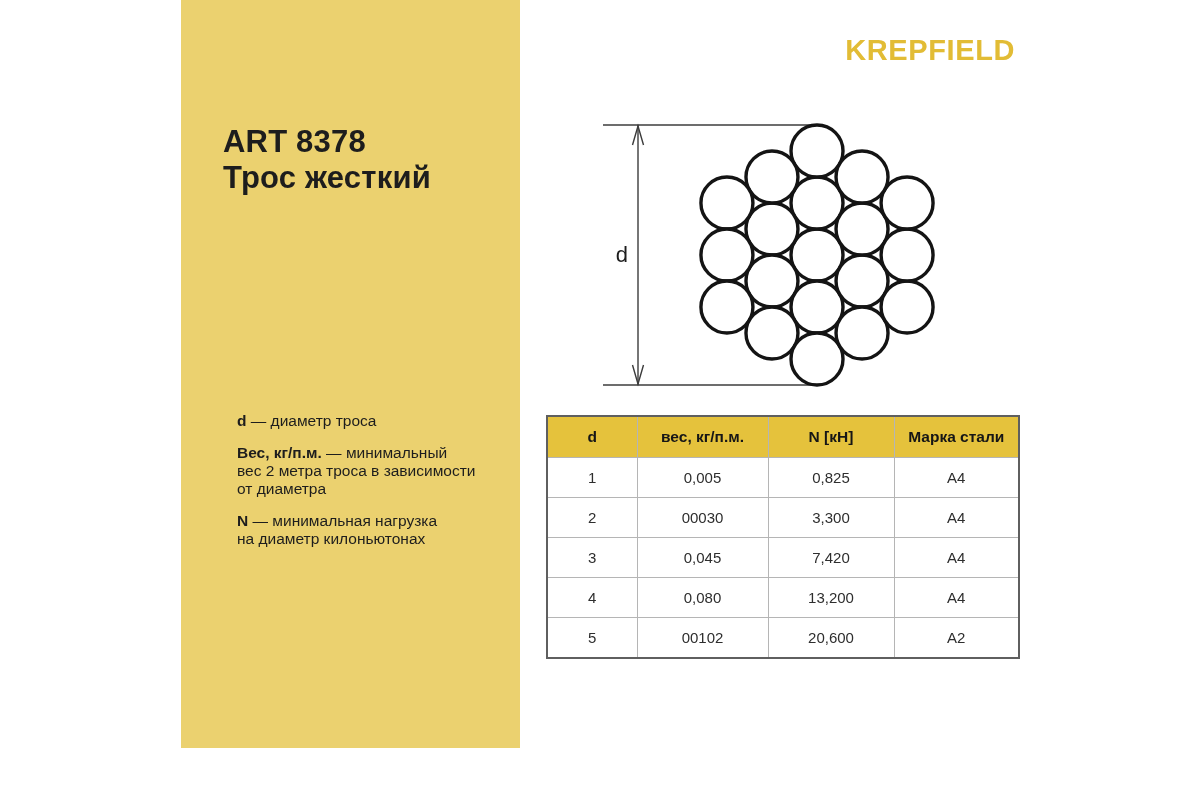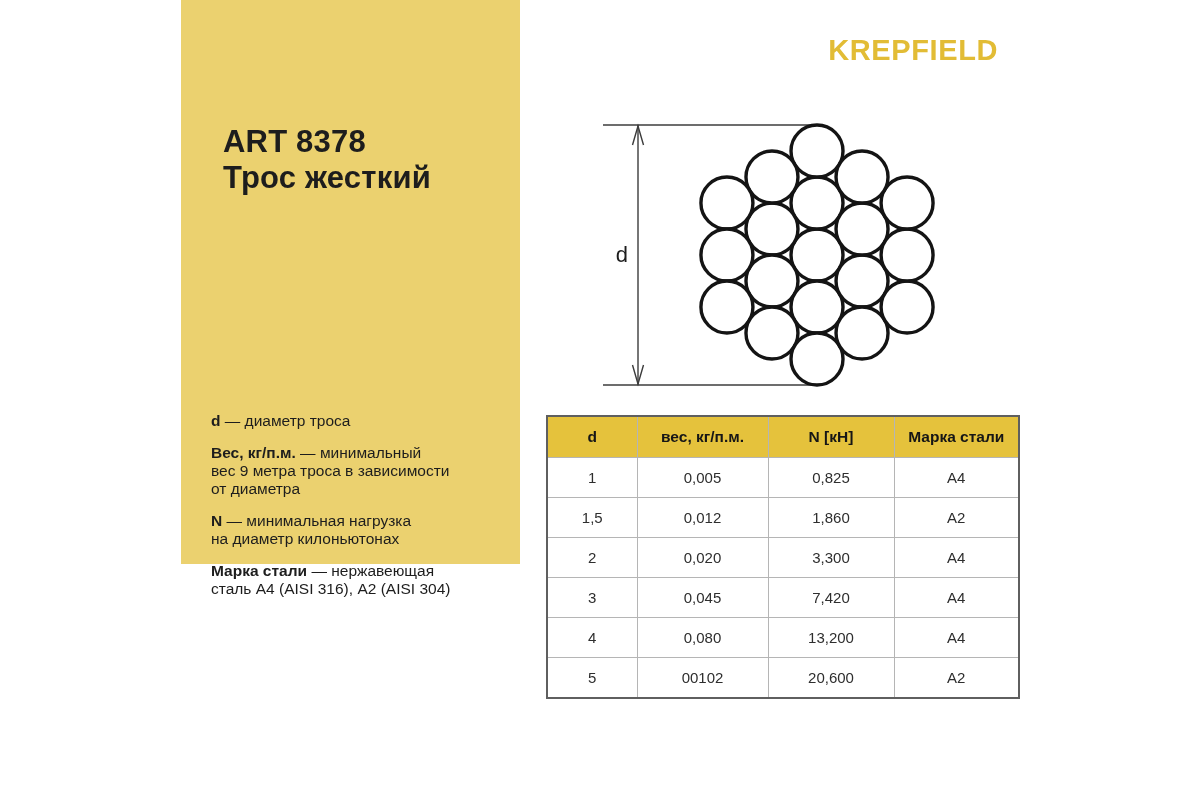--- a/index.html
+++ b/index.html
@@ -10,48 +10,48 @@
     color: var(--text, #1d1d1d);
     position: relative;
     overflow: hidden;
   }
   .page { position: absolute; inset: 0; }
 
   
   .yellow-panel {
     position: absolute;
     left: 181px; top: 0;
-    width: 339px; height: 564px;
+    width: 339px; height: 748px;
     background: var(--panel-bg, #ebd16f);
   }
   .title {
     position: absolute;
     left: 42px; top: 124px;
     font-size: 31px;
     line-height: 36px;
     font-weight: 700;
     letter-spacing: 0.2px;
     color: var(--text, #1d1d1d);
   }
   .definitions {
     position: absolute;
-    left: 30px; top: 412px;
+    left: 56px; top: 412px;
     width: 300px;
     font-size: 15.5px;
     line-height: 18px;
     color: var(--text, #1d1d1d);
   }
   .definitions p { margin: 0 0 14px 0; }
   .definitions b { font-weight: 700; }
   .def-text { white-space: pre-line; }
 
   
   .logo {
     position: absolute;
-    right: 202px; top: 34px;
+    right: 185px; top: 34px;
     font-size: 29px;
     font-weight: 700;
     letter-spacing: 0.6px;
     color: var(--logo, #e2bc35);
   }
 
   
   .diagram-svg { position: absolute; left: 560px; top: 100px; }
 
   
@@ -89,26 +89,24 @@
 
   <div class="yellow-panel">
     <div class="title">
       <div>ART 8378</div>
       <div>Трос жесткий</div>
     </div>
 
     <div class="definitions">
       <p><b>d</b><span class="def-text"> — диаметр троса</span></p>
       <p><b>Вес, кг/п.м.</b><span class="def-text"> — минимальный
-вес 9 метра троса в зависимости
+вес 2 метра троса в зависимости
 от диаметра</span></p>
       <p><b>N</b><span class="def-text"> — минимальная нагрузка
 на диаметр килоньютонах</span></p>
-      <p><b>Марка стали</b><span class="def-text"> — нержавеющая
-сталь А4 (AISI 316), А2 (AISI 304)</span></p>
     </div>
   </div>
 
   <div class="logo">KREPFIELD</div>
 
   <svg class="diagram-svg" width="420" height="310" viewBox="560 100 420 310" xmlns="http://www.w3.org/2000/svg">
 
     <g stroke="#3c3c3c" stroke-width="1.4" fill="none">
       <line x1="603" y1="125" x2="823" y2="125"></line>
       <line x1="603" y1="385" x2="823" y2="385"></line>
@@ -158,28 +156,22 @@
         </tr>
       </thead>
       <tbody>
         <tr>
           <td>1</td>
           <td>0,005</td>
           <td>0,825</td>
           <td>А4</td>
         </tr>
         <tr>
-          <td>1,5</td>
-          <td>0,012</td>
-          <td>1,860</td>
-          <td>А2</td>
-        </tr>
-        <tr>
           <td>2</td>
-          <td>0,020</td>
+          <td>00030</td>
           <td>3,300</td>
           <td>А4</td>
         </tr>
         <tr>
           <td>3</td>
           <td>0,045</td>
           <td>7,420</td>
           <td>А4</td>
         </tr>
         <tr>

